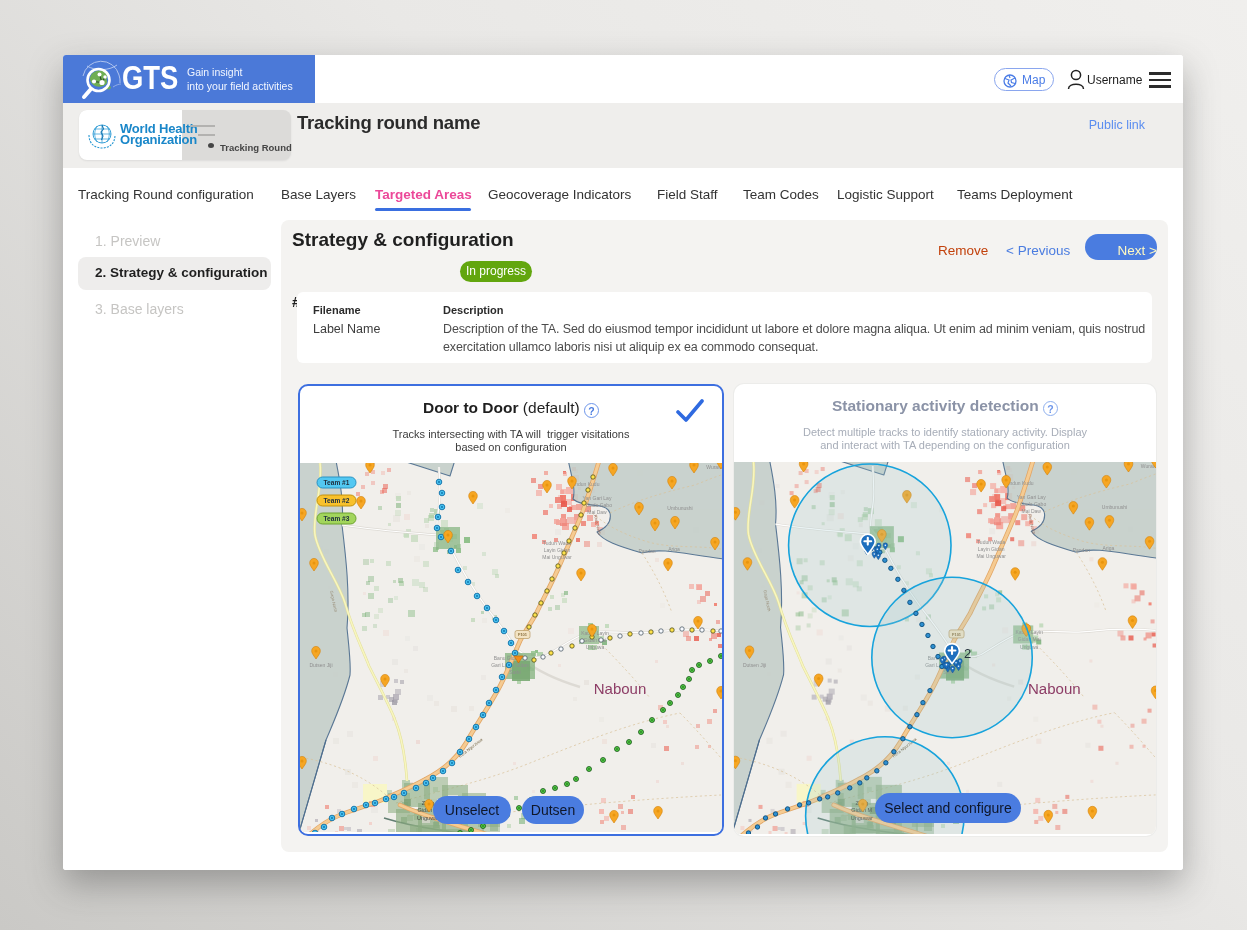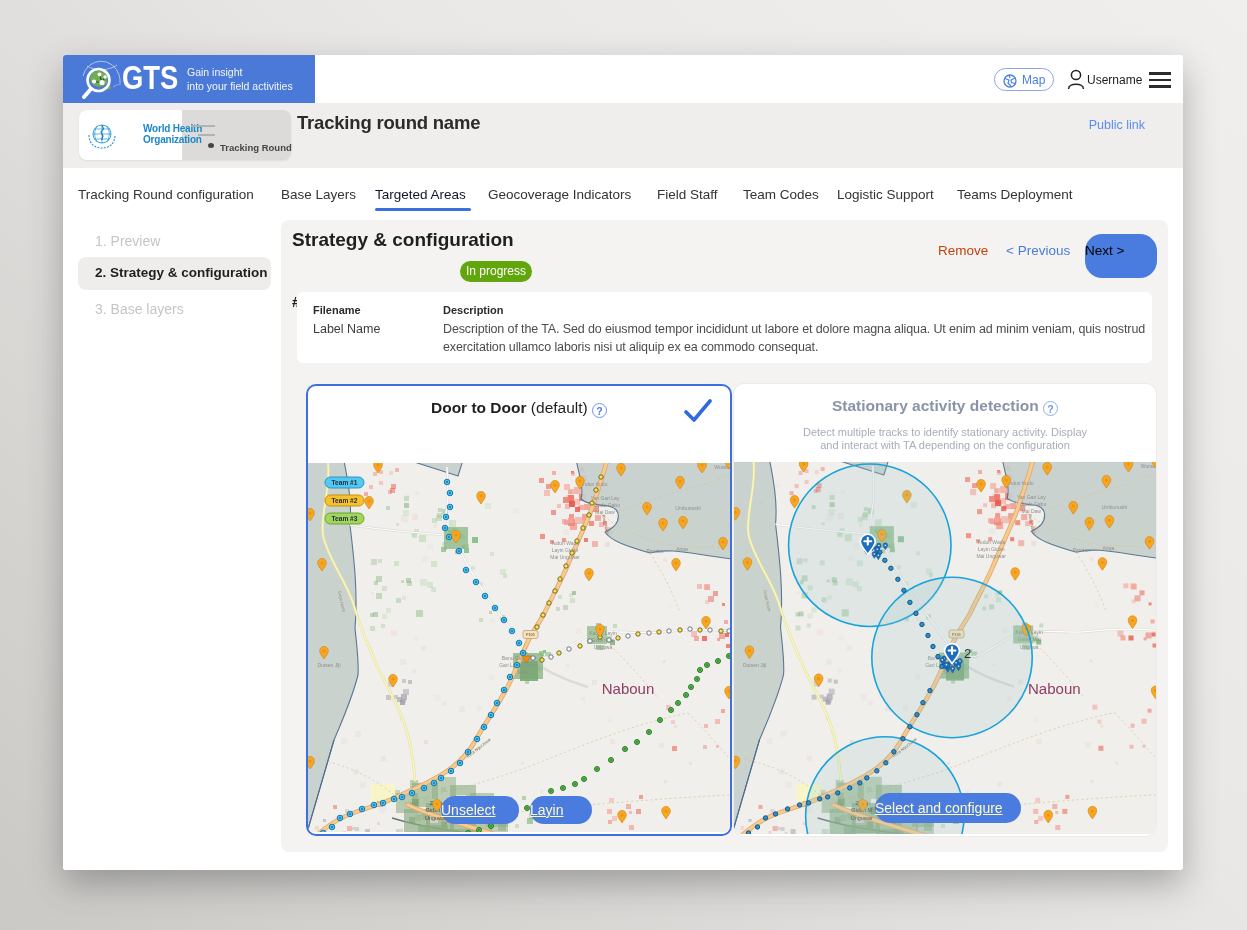--- a/index.html
+++ b/index.html
@@ -13,60 +13,60 @@
 .gts .tag { position:absolute; left:124px; top:10px; font-size:10.5px; line-height:14px; color:#f2f6ff; }
 .pill-map { position:absolute; left:931px; top:13px; width:60px; height:23px; border:1px solid #8aa6ee; border-radius:12px; color:#4a7ce6; font-size:12px; }
 .pill-map span { position:absolute; left:27px; top:4px; }
 .uname { position:absolute; left:1024px; top:18px; font-size:12px; color:#1c1c1c; }
 .burger { position:absolute; left:1086px; top:17px; width:22px; }
 .burger div { height:2.5px; background:#2b2b2b; margin-bottom:4.2px; }
 
 .bar2 { position:absolute; left:0; top:48px; width:100%; height:65px; background:#efeeec; }
 .whocard { position:absolute; left:16px; top:7px; width:212px; height:50px; background:#dcdbd9; border-radius:8px; box-shadow:0 1px 2px rgba(0,0,0,0.08); }
 .wholeft { position:absolute; left:0; top:0; width:103px; height:50px; background:#fff; border-radius:8px 0 0 8px; }
-.whotxt { position:absolute; left:41px; top:14px; color:#1a87c9; font-size:10px; font-weight:bold; line-height:10.5px; letter-spacing:-0.2px;margin-left:23px; }
+.whotxt { position:absolute; left:41px; top:14px; color:#1a87c9; font-size:13px; font-weight:bold; line-height:10.5px; letter-spacing:-0.2px; }
 .sk1 { position:absolute; left:112px; top:15px; width:24px; height:2px; background:#b3b2b0; }
 .sk2 { position:absolute; left:119px; top:24px; width:17px; height:2px; background:#b3b2b0; }
 .trdot { position:absolute; left:129px; top:33px; width:6px; height:5px; background:#454545; border-radius:50%; }
 .trtxt { position:absolute; left:141px; top:32px; font-size:9.5px; font-weight:bold; color:#454545; white-space:nowrap; }
 .title { position:absolute; left:234px; top:9px; font-size:18.5px; font-weight:bold; color:#2b2b2b; letter-spacing:-0.2px; }
 .crumb { position:absolute; left:234px; top:36px; font-size:12px; font-weight:bold; color:#c9c8c6; }
 .crumb .sep { color:#8f8f8d; font-weight:bold; padding:0 4px; }
 .crumb .act { color:#4b7ee0; }
 .publink { position:absolute; right:38px; top:15px; font-size:12.5px; color:#5a8df0; }
 
 .tabs { position:absolute; left:0; top:113px; width:100%; height:52px; background:#fff; }
 .tabs span { position:absolute; top:19px; font-size:13.5px; color:#333; white-space:nowrap; }
-.tabs .on { color:#0f172a; font-weight:normal; }
+.tabs .on { color:#ec4899; font-weight:bold; }
 .underline { position:absolute; left:312px; top:40px; width:96px; height:2.5px; background:#3a6fe0; border-radius:2px; }
 
 .content { position:absolute; left:0; top:165px; width:100%; height:650px; background:#fff; border-radius:0 0 3px 3px; }
 .side1 { position:absolute; left:32px; top:13px; font-size:14px; color:#c6c5c3; }
 .sidepill { position:absolute; left:15px; top:37px; width:193px; height:33px; background:#eeedec; border-radius:8px; }
 .side2 { position:absolute; left:32px; top:45px; font-size:13.5px; font-weight:bold; color:#1f1f1f; }
 .side3 { position:absolute; left:32px; top:81px; font-size:14px; color:#c6c5c3; }
 .panel { position:absolute; left:218px; top:0px; width:887px; height:632px; background:#f4f3f1; border-radius:8px; }
 .h1 { position:absolute; left:11px; top:9px; font-size:19px; font-weight:bold; color:#1f1f1f; }
 .h2 { position:absolute; left:11px; top:40px; font-size:15.5px; font-weight:bold; color:#1f1f1f;margin-top:33px; }
 .prog { position:absolute; left:179px; top:41px; width:72px; height:21px; background:#62a60e; border-radius:11px; color:#fff; font-size:12px; text-align:center; line-height:21px; }
 .remove { position:absolute; left:657px; top:23px; font-size:13.5px; color:#c2410c; }
 .prev { position:absolute; left:725px; top:23px; font-size:13.5px; color:#4a7ce0; }
-.next { position:absolute; left:804px; top:14px; width:72px; height:44px; background:#4a7ce0; border-radius:17px; color:#000000; font-size:13.5px; text-align:left; line-height:34px; }
+.next { position:absolute; left:804px; top:14px; width:72px; height:26px; background:#4a7ce0; border-radius:17px; color:#fef9c3; font-size:13.5px; text-align:right; line-height:34px; }
 .desc { position:absolute; left:16px; top:72px; width:855px; height:71px; background:#fff; border-radius:6px; }
 .desc .l1 { position:absolute; left:16px; top:12px; font-size:11px; font-weight:bold; color:#2b2b2b; }
 .desc .l2 { position:absolute; left:16px; top:30px; font-size:12.5px; color:#3c3c3c; }
 .desc .d1 { position:absolute; left:146px; top:12px; font-size:11px; font-weight:bold; color:#2b2b2b; }
 .desc .d2 { position:absolute; left:146px; top:28px; width:706px; font-size:12.5px; letter-spacing:-0.12px; line-height:18px; color:#4c4c4c; }
 .card { position:absolute; top:164px; height:452px; background:#fff; border-radius:10px; overflow:hidden; }
-.cardL { left:25px; width:426px; border:2px solid #3d6fe0; }
+.cardL { left:17px; width:426px; border:2px solid #3d6fe0; }
 .cardR { left:453px; width:422px; box-shadow:0 0 0 1px #ececea; }
 .ct { position:absolute; left:0; width:100%; text-align:center; }
 .mapL { position:absolute; left:0; top:77px; width:422px; height:369px; }
 .mapR { position:absolute; left:0; top:78px; width:422px; height:372px; }
-.btn { position:absolute; background:#4a7ce0; border-radius:17px; color:#fef9c3; font-size:14.5px; z-index:5;text-decoration:underline; }
+.btn { position:absolute; background:#4a7ce0; border-radius:17px; color:#0f172a; font-size:14.5px; text-align:center; z-index:5; }
 .chk { position:absolute; right:18px; top:12px; }
 .qm { display:inline-block; width:15px; height:15px; border:1.4px solid #6d95ea; border-radius:50%; color:#4a7ce0; font-size:10.5px; line-height:14px; text-align:center; font-weight:bold; vertical-align:-2px; }
 </style></head>
 <body>
 <div class="canvas">
   <div class="hdr">
     <div class="gts">
       <svg class="abs" style="left:14px;top:1px" width="50" height="46" viewBox="0 0 50 46">
         <g stroke="#ffffff" fill="none" opacity="0.55" stroke-width="1">
           <path d="M6,20 A 18.5,18.5 0 0 1 42,19 A 18.5,18.5 0 0 1 43,27"></path>
@@ -147,20 +147,21 @@
       <div class="prev">&lt; Previous</div>
       <div class="next">Next &gt;</div>
       <div class="desc">
         <div class="l1">Filename</div>
           <div class="l2">Label Name</div>
         <div class="d1">Description</div>
         <div class="d2">Description of the TA. Sed do eiusmod tempor incididunt ut labore et dolore magna aliqua. Ut enim ad minim veniam, quis nostrud exercitation ullamco laboris nisi ut aliquip ex ea commodo consequat.</div>
       </div>
       <div class="card cardL">
         <div class="ct" style="top:13px;font-size:15.5px;color:#1f1f1f"><b>Door to Door</b> (default) <span class="qm">?</span></div>
+        <div class="ct" style="top:42px;font-size:11px;color:#3c3c3c;line-height:13px">Tracks intersecting with TA will&nbsp; trigger visitations<br>based on configuration</div>
         <svg class="chk" width="28" height="26" viewBox="0 0 28 26">
             <path d="M2,14 L10,22 L26,3" fill="none" stroke="#2f6ae0" stroke-width="3.6" stroke-linecap="round" stroke-linejoin="round"></path>
           </svg>
         <div class="mapL"><svg width="422" height="369" viewBox="0 0 422 371" preserveAspectRatio="xMidYMin slice">
 <defs>
 <g id="pin">
                   <path d="M0,0 C-3.5,-4.9 -4.3,-6.2 -4.3,-8.3 a4.3,4.3 0 1,1 8.6,0 C4.3,-6.2 3.5,-4.9 0,0 Z" fill="#f6a623" stroke="#d3820a" stroke-width="0.6"></path>
                   <circle cx="0" cy="-8" r="1.5" fill="#e8950f"></circle>
                 </g>
 <g id="bdot">
@@ -717,21 +718,21 @@
 <rect x="17" y="14" rx="5.5" ry="5.5" width="39" height="11" fill="#53c8f2" stroke="#2a93c2" stroke-width="1"></rect>
                 <text x="36.5" y="22" text-anchor="middle">Team #1</text>
 <rect x="17" y="32" rx="5.5" ry="5.5" width="39" height="11" fill="#f8c12c" stroke="#c3920d" stroke-width="1"></rect>
                 <text x="36.5" y="40" text-anchor="middle">Team #2</text>
 <rect x="17" y="50" rx="5.5" ry="5.5" width="39" height="11" fill="#a2d55c" stroke="#6da32e" stroke-width="1"></rect>
                 <text x="36.5" y="58" text-anchor="middle">Team #3</text>
 </g>
 
 </svg></div>
         <div class="btn" style="left:133px;top:410px;width:78px;height:28px;line-height:28px;font-size:14px">Unselect</div>
-        <div class="btn" style="left:222px;top:410px;width:62px;height:28px;line-height:28px;font-size:14px">Layin</div>
+        <div class="btn" style="left:222px;top:410px;width:62px;height:28px;line-height:28px;font-size:14px">Dutsen</div>
       </div>
       <div class="card cardR">
         <div class="ct" style="top:42px;font-size:11px;color:#a7adb8;line-height:13px">Detect multiple tracks to identify stationary activity. Display<br>and interact with TA depending on the configuration</div>
         <div class="ct" style="top:13px;font-size:15.5px;color:#8b93a7"><b>Stationary activity detection</b> <span class="qm" style="border-color:#8fb0ee;color:#6d95ea">?</span></div>
         <div class="mapR"><svg width="422" height="372" viewBox="0 0 422 371" preserveAspectRatio="xMidYMin slice">
 <defs>
 <g id="pin">
                   <path d="M0,0 C-3.5,-4.9 -4.3,-6.2 -4.3,-8.3 a4.3,4.3 0 1,1 8.6,0 C4.3,-6.2 3.5,-4.9 0,0 Z" fill="#f6a623" stroke="#d3820a" stroke-width="0.6"></path>
                   <circle cx="0" cy="-8" r="1.5" fill="#e8950f"></circle>
                 </g>

